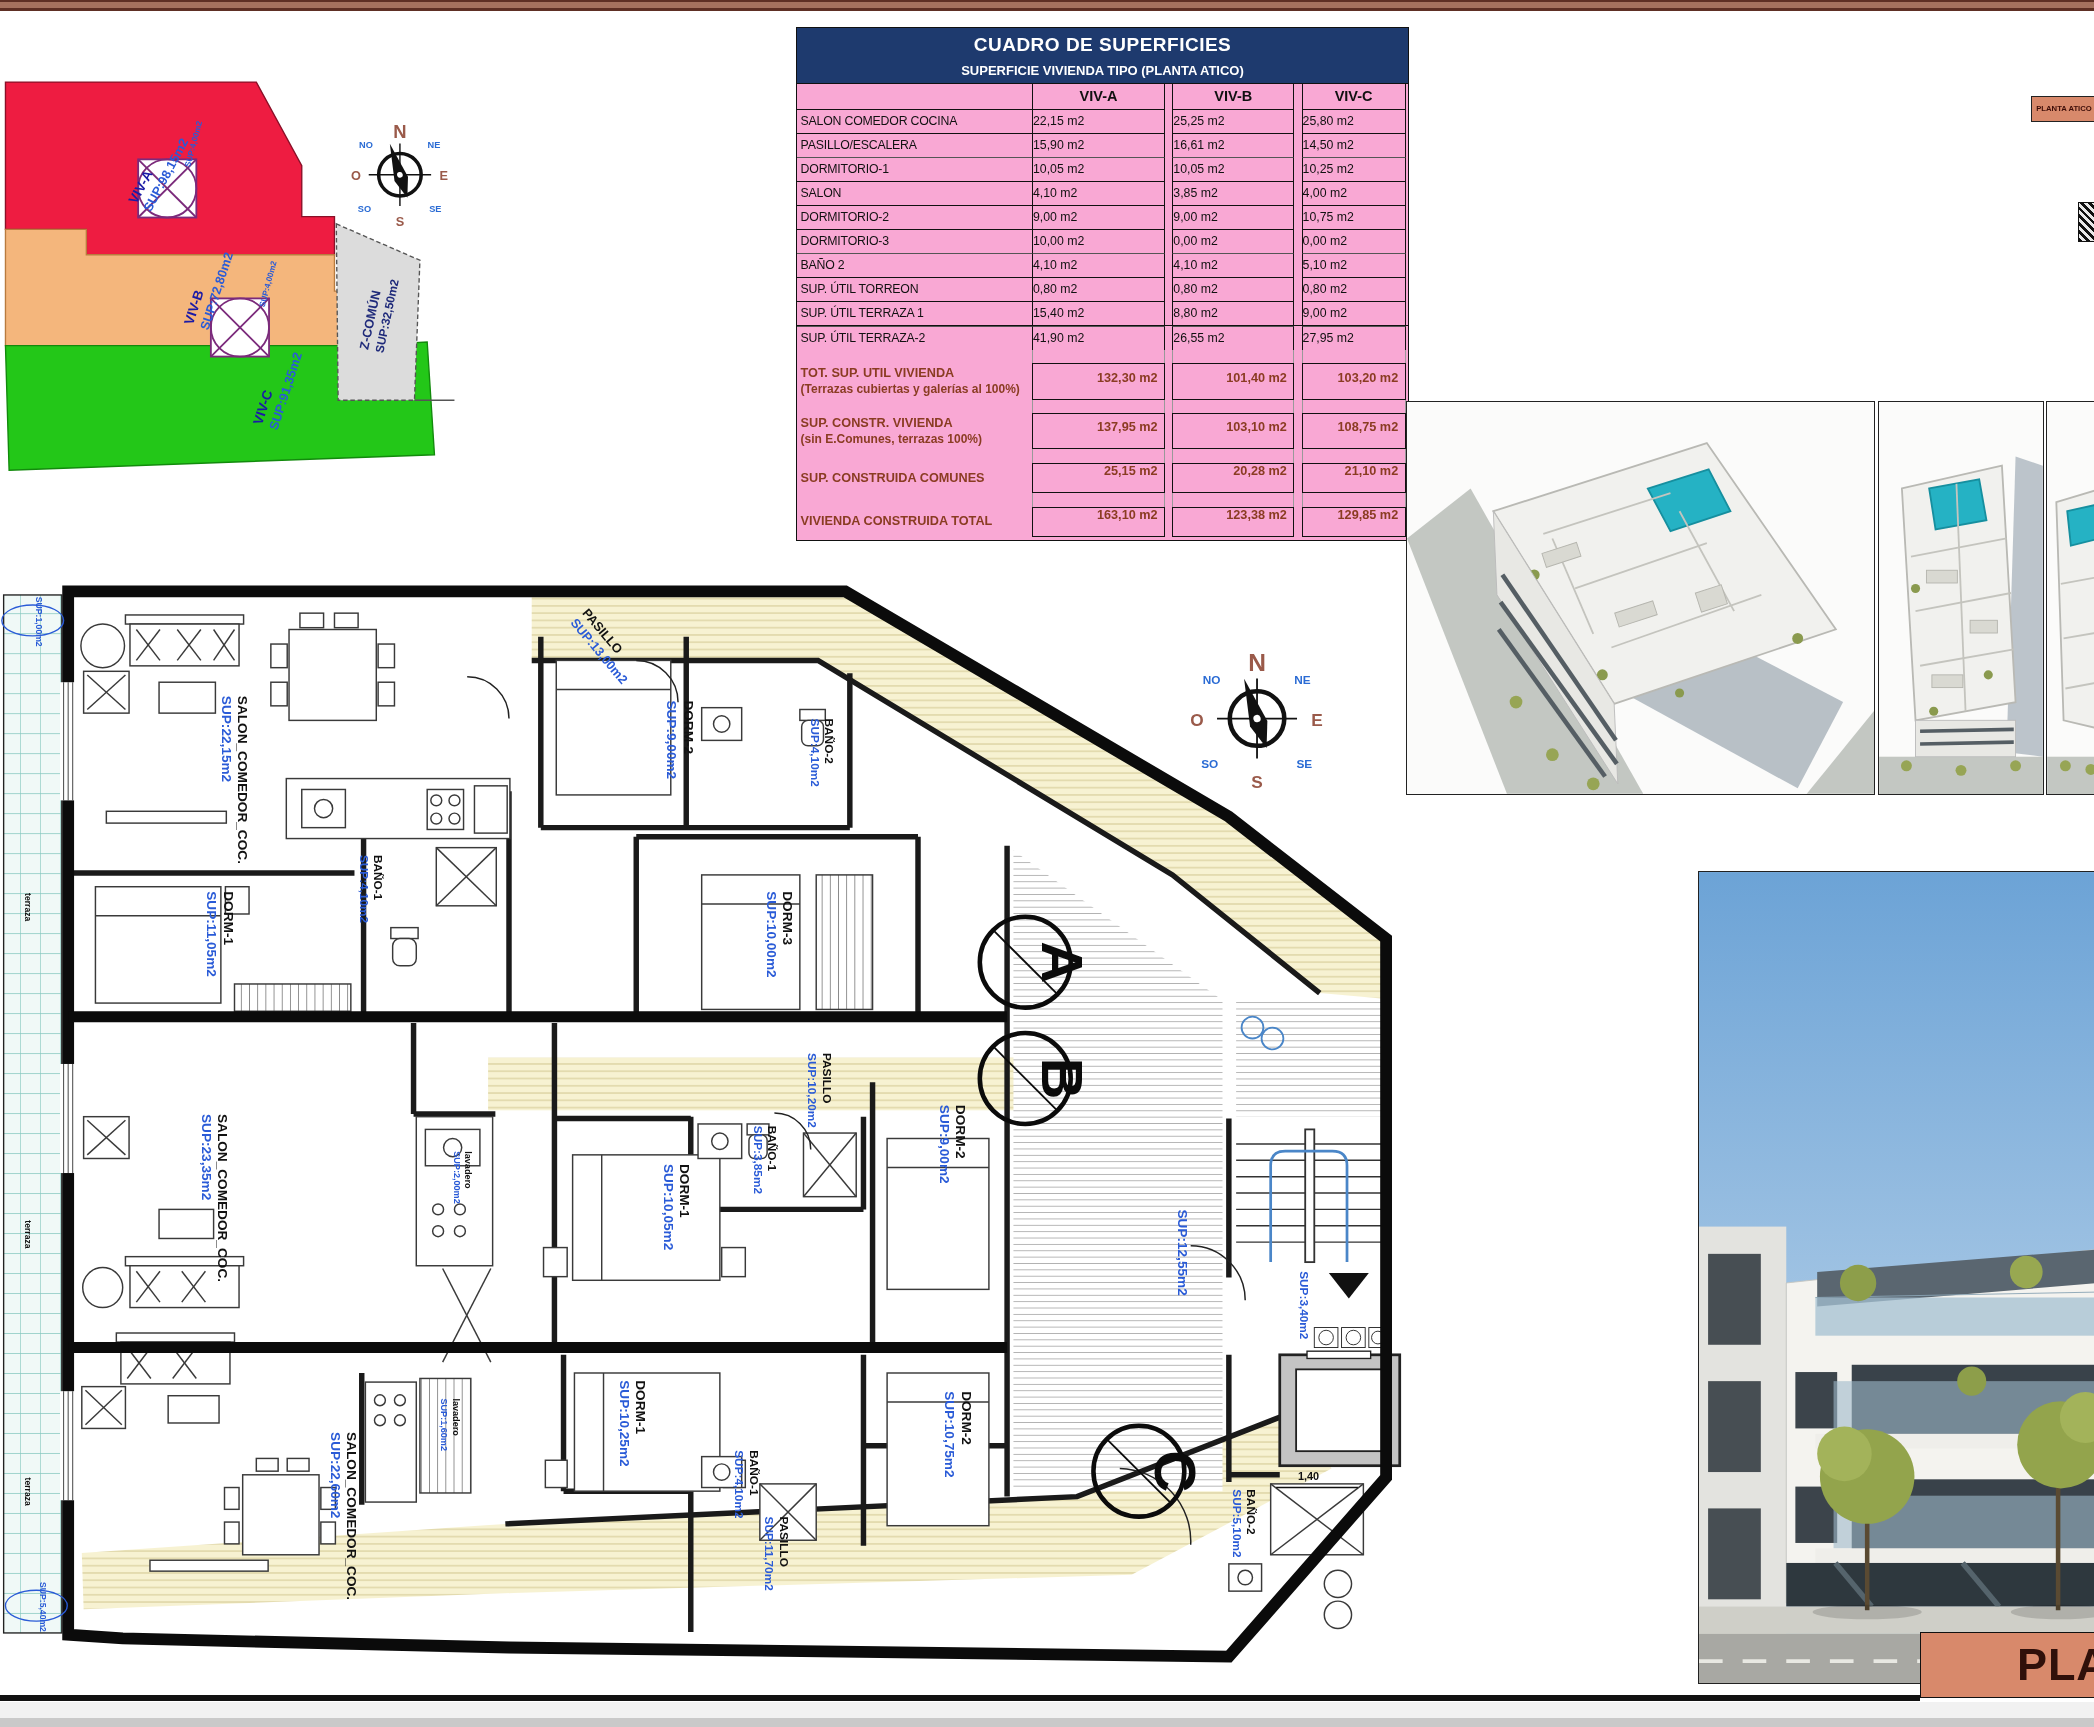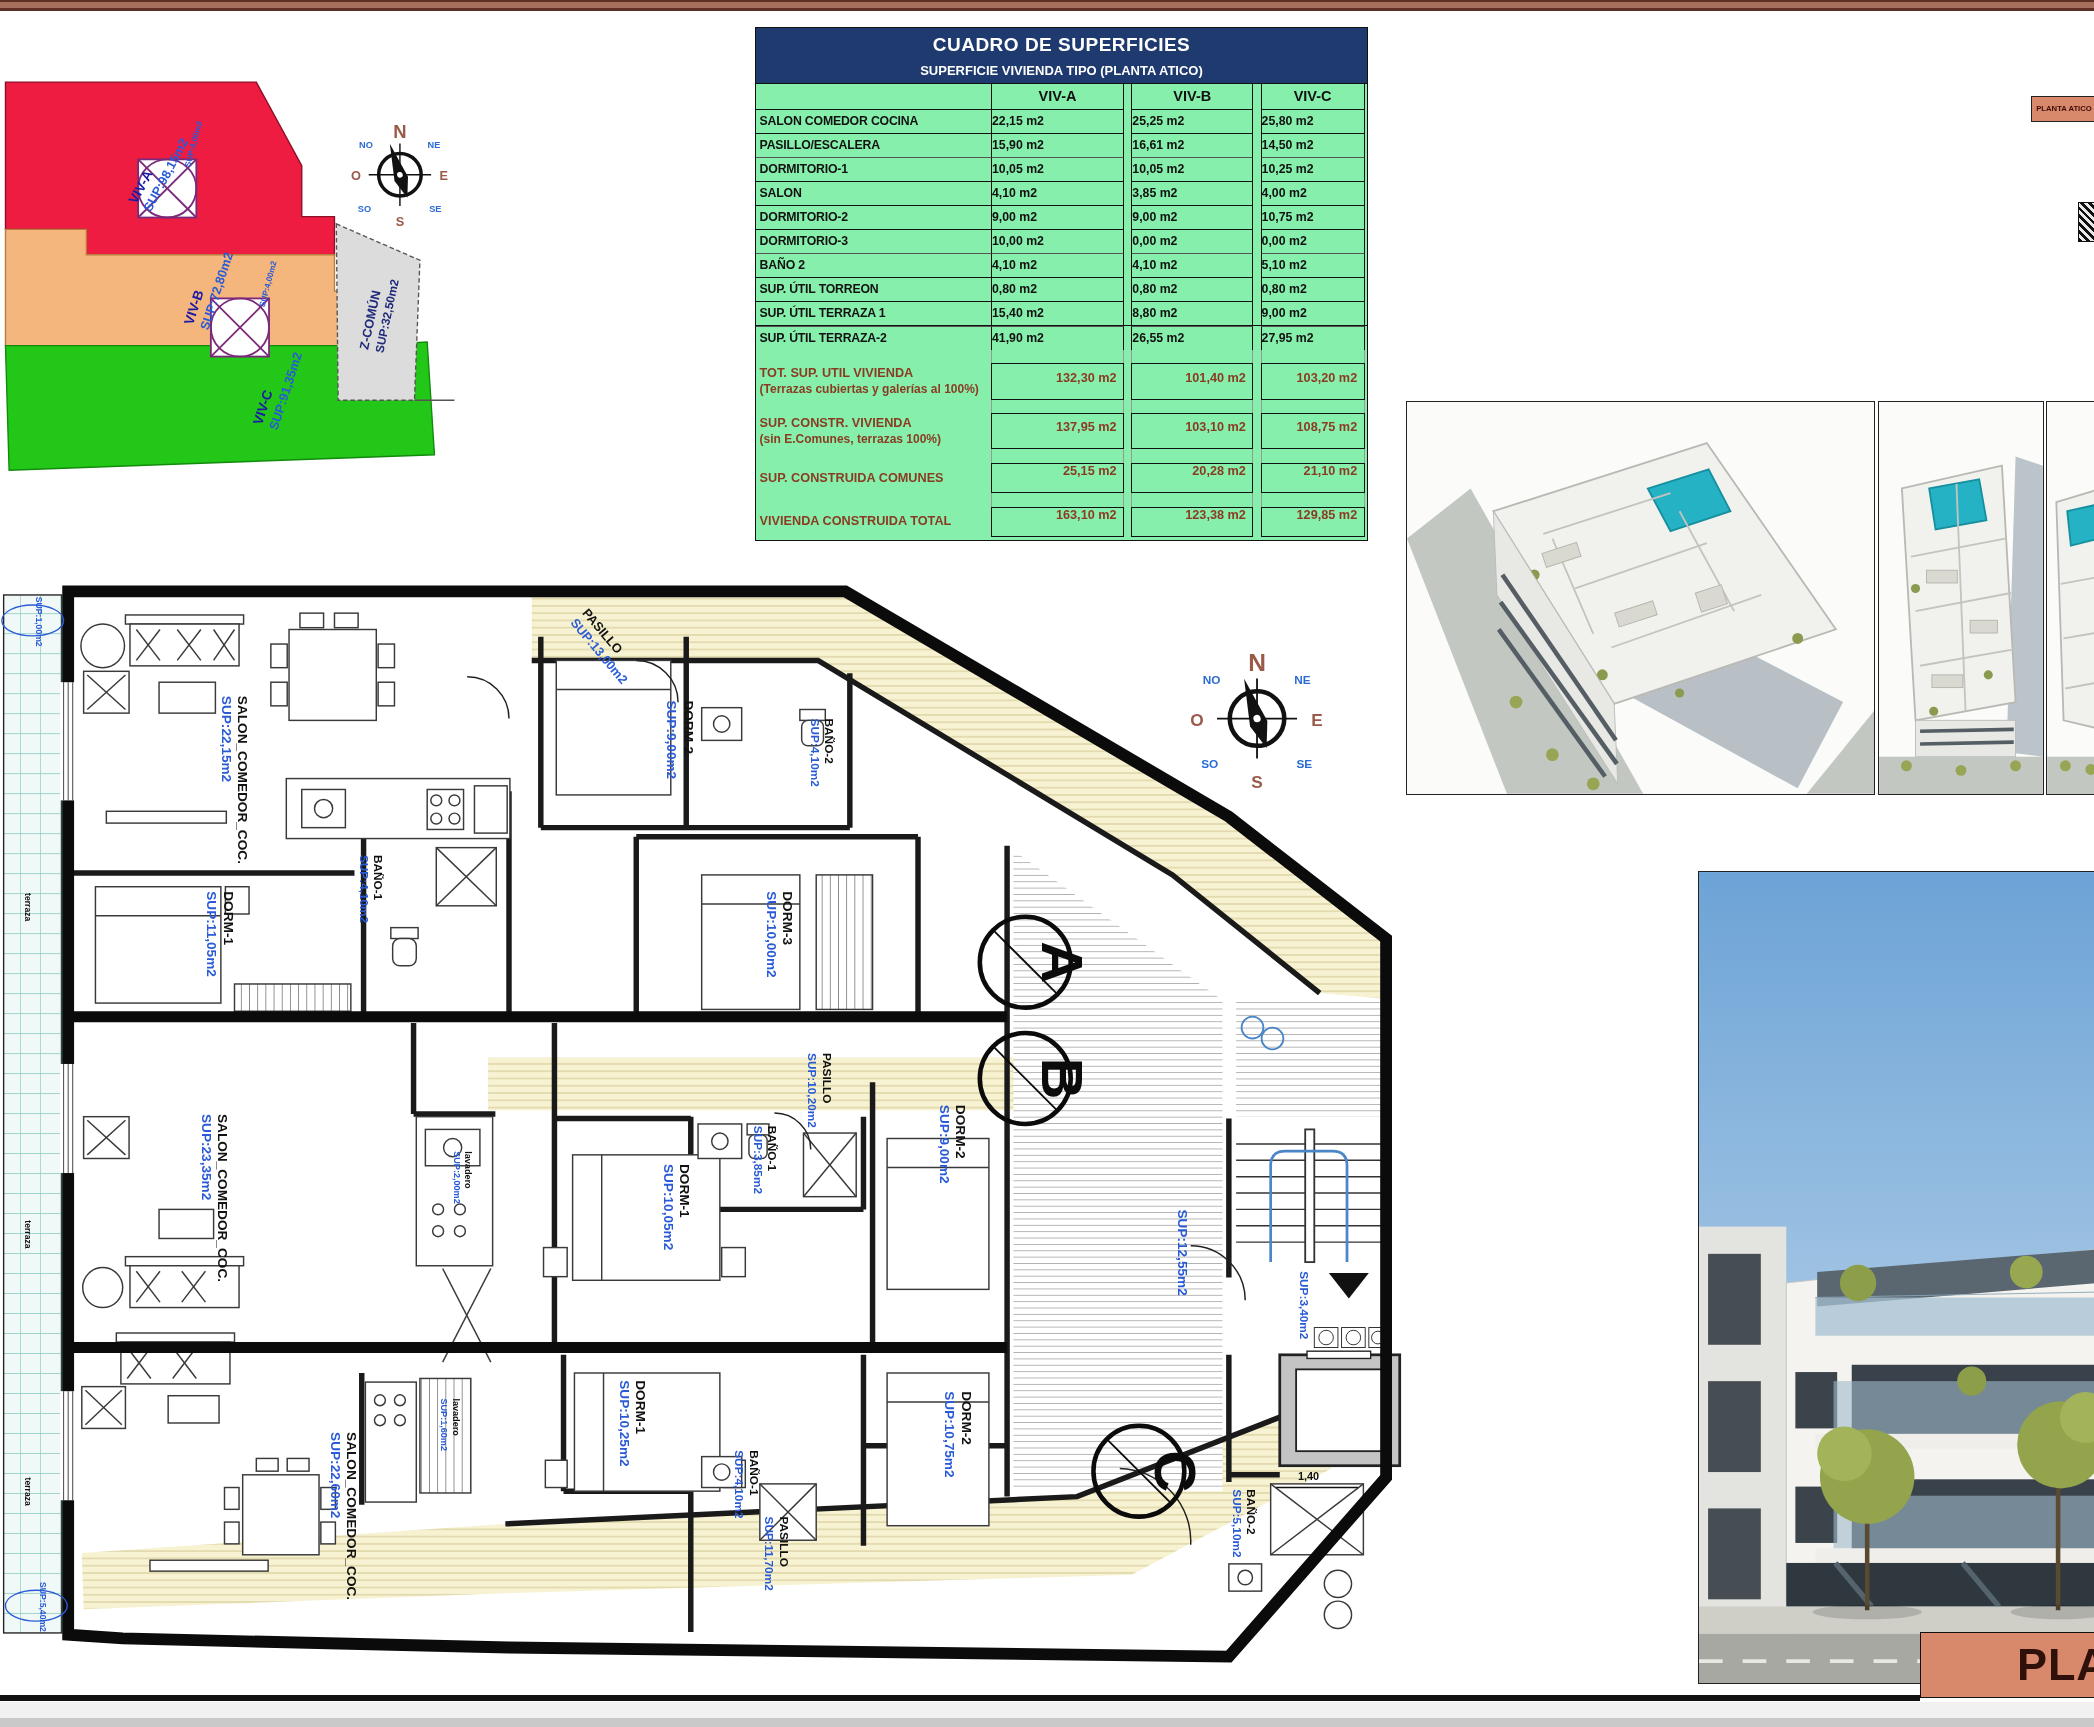--- a/index.html
+++ b/index.html
@@ -8,28 +8,28 @@
   .abs{position:absolute}
 
   
   .top-bar{left:0;top:0;width:2095px;height:11px;
     background:linear-gradient(#5e2f24 0 1.8px,#a5715e 1.8px 8.2px,#5e2f24 8.2px 11px)}
   .bottom-rule{left:0;top:1695px;width:1920px;height:5.5px;background:#111}
   .bottom-strip{left:0;top:1702px;width:2095px;height:25.5px;
     background:linear-gradient(#f1f1f1 0 16.4px,#c9c9c9 16.4px 25.5px)}
 
   
-  .tbl{left:755px;top:27px;width:611px;border:1.8px solid #111;background:#86efac}
+  .tbl{left:796px;top:27px;width:611px;border:1.8px solid #111;background:#f9a8d4}
   .tbl-head{background:#1e3a6e;color:#fff;text-align:center;padding:6.4px 3.6px 5.5px;border-bottom:1.8px solid #111}
   .tbl-title{font-size:19px;font-weight:bold;letter-spacing:0.5px}
   .tbl-sub{font-size:13px;font-weight:bold;margin-top:6.4px}
   .grid{display:grid;grid-template-columns:235px 133px 7.3px 122px 7.3px 104px}
   .ch{font-size:14.5px;font-weight:bold;text-align:center;height:24.5px;line-height:24.5px}
   .vcell{border-left:1.8px solid #111;border-right:1.8px solid #111}
-  .r .lc,.r .vc{height:23px;line-height:23px;font-size:12.3px;font-weight:bold;border-top:0.9px solid #555;white-space:nowrap;overflow:hidden}
+  .r .lc,.r .vc{height:23px;line-height:23px;font-size:12.3px;font-weight:normal;border-top:0.9px solid #555;white-space:nowrap;overflow:hidden}
   .r .lc{padding-left:3.6px;letter-spacing:-0.2px}
   .r .vc{text-align:left;padding-right:4px}
   .g2 .lc,.g2 .vc{border-top:1.8px solid #111}
   .tbl-bottom{border-top:1.8px solid #111}
   .sp{height:13.6px}
   .sp .thin{border-left:0.9px solid #999;border-right:0.9px solid #999;height:13.6px}
   .sum .lc{color:#8a3c22;font-size:12.7px;font-weight:bold;line-height:1.25;padding:2.7px 0 1.8px 3.6px;white-space:nowrap}
   .sum .vc{color:#8a3c22;font-size:12.7px;font-weight:bold;text-align:right;padding-right:6.4px;
            border:1.8px solid #111;display:flex;align-items:flex-end;justify-content:flex-end;padding-bottom:14px}
   .sub2{font-size:12px}

